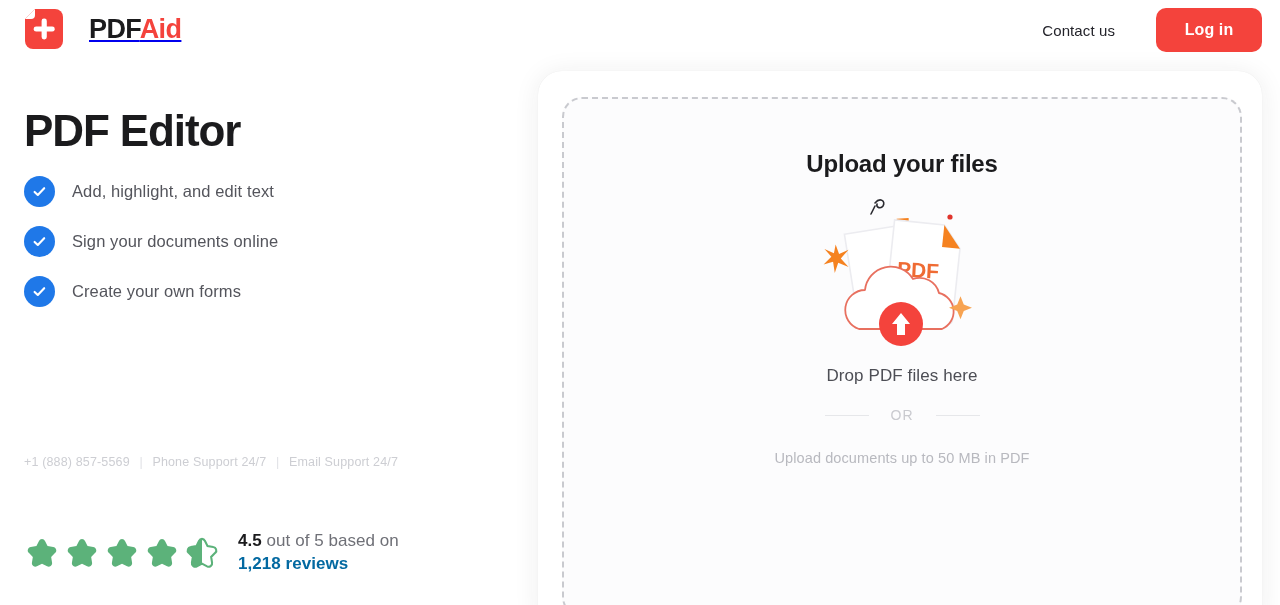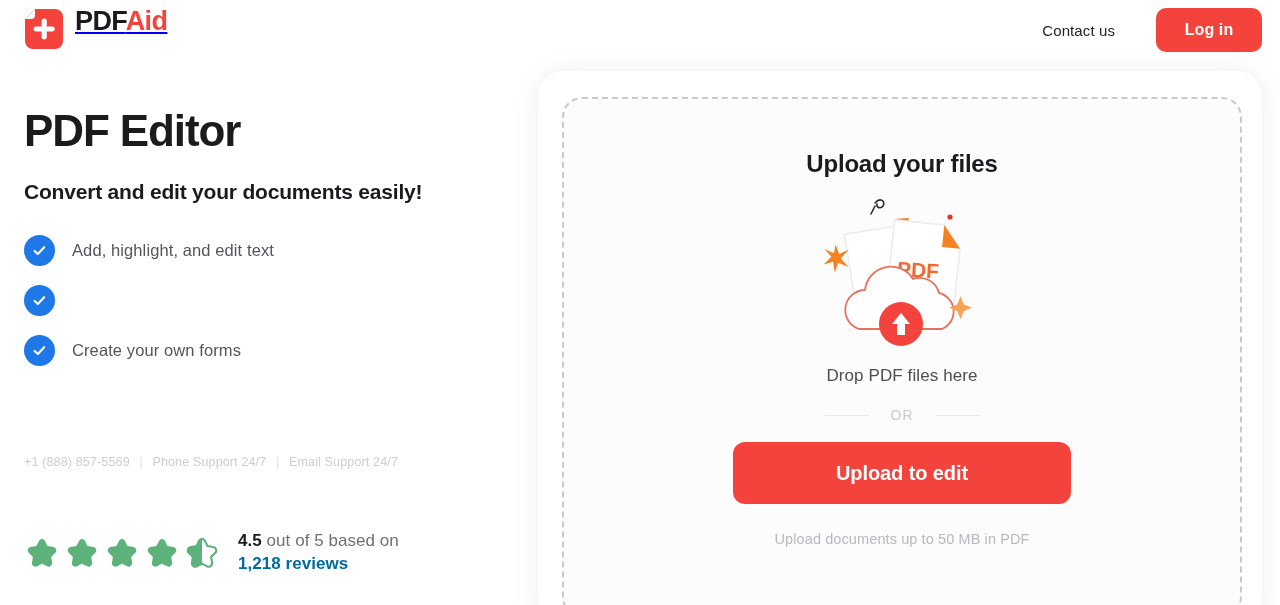--- a/index.html
+++ b/index.html
@@ -12,21 +12,21 @@
     font-family: "Liberation Sans", "DejaVu Sans", sans-serif;
     -webkit-font-smoothing: antialiased;
   }
   .page { position: relative; width: 1280px; height: 605px; background: #fff; }
 
   
   .header {
     position: absolute; top: 0; left: 0; width: 1280px; height: 60px;
     display: flex; align-items: center; background: #fff;
   }
-  .brand { position: absolute; left: 24px; top: 8px; display: flex; gap: 11px; }
+  .brand { position: absolute; left: 24px; top: 8px; display: flex; align-items: center; gap: 25px; }
   .brand-mark { width: 40px; height: 42px; display: block; }
   .brand-name { font-size: 27px; font-weight: 700; letter-spacing: -0.6px; line-height: 1; }
   .brand-name .pdf { color: #1b1b1d; }
   .brand-name .aid { color: #f4433c; }
 
   .header-right { position: absolute; right: 0; top: 0; height: 60px; display: flex; align-items: center; }
   .contact-link {
     font-size: 15px; color: #23232a; text-decoration: none; margin-right: 41px;
     letter-spacing: 0.1px; cursor: pointer; text-align: right;
   }
@@ -116,37 +116,37 @@
     </a>
 
     <div class="header-right">
       <a class="contact-link" href="#">Contact us</a>
       <button class="login-btn">Log in</button>
     </div>
   </div>
 
   <div class="left">
     <h1 class="h1">PDF Editor</h1>
-    <h2 class="h2">Convert and edit your documents easily!</h2>
 
     <ul class="features">
       <li class="feature">
         <span class="check-badge">
           <svg width="17" height="17" viewBox="0 0 17 17" aria-hidden="true">
             <path d="M3.6 8.9 L6.8 12.0 L13.2 5.2" fill="none" stroke="#ffffff" stroke-width="2.1" stroke-linecap="round" stroke-linejoin="round"></path>
           </svg>
         </span>
         <span class="feature-label">Add, highlight, and edit text</span>
       </li>
       <li class="feature">
         <span class="check-badge">
           <svg width="17" height="17" viewBox="0 0 17 17" aria-hidden="true">
             <path d="M3.6 8.9 L6.8 12.0 L13.2 5.2" fill="none" stroke="#ffffff" stroke-width="2.1" stroke-linecap="round" stroke-linejoin="round"></path>
           </svg>
         </span>
+        <span class="feature-label">Sign your documents online</span>
       </li>
       <li class="feature">
         <span class="check-badge">
           <svg width="17" height="17" viewBox="0 0 17 17" aria-hidden="true">
             <path d="M3.6 8.9 L6.8 12.0 L13.2 5.2" fill="none" stroke="#ffffff" stroke-width="2.1" stroke-linecap="round" stroke-linejoin="round"></path>
           </svg>
         </span>
         <span class="feature-label">Create your own forms</span>
       </li>
     </ul>
@@ -224,19 +224,18 @@
       </svg>
 
       <div class="drop-hint">Drop PDF files here</div>
 
       <div class="or-row">
         <span class="or-line"></span>
         <span class="or-label">OR</span>
         <span class="or-line"></span>
       </div>
 
-      <button class="upload-btn">Upload to edit</button>
 
       <div class="limit-note">Upload documents up to 50 MB in PDF</div>
     </div>
   </div>
 
 </div>
 
 </body></html>

